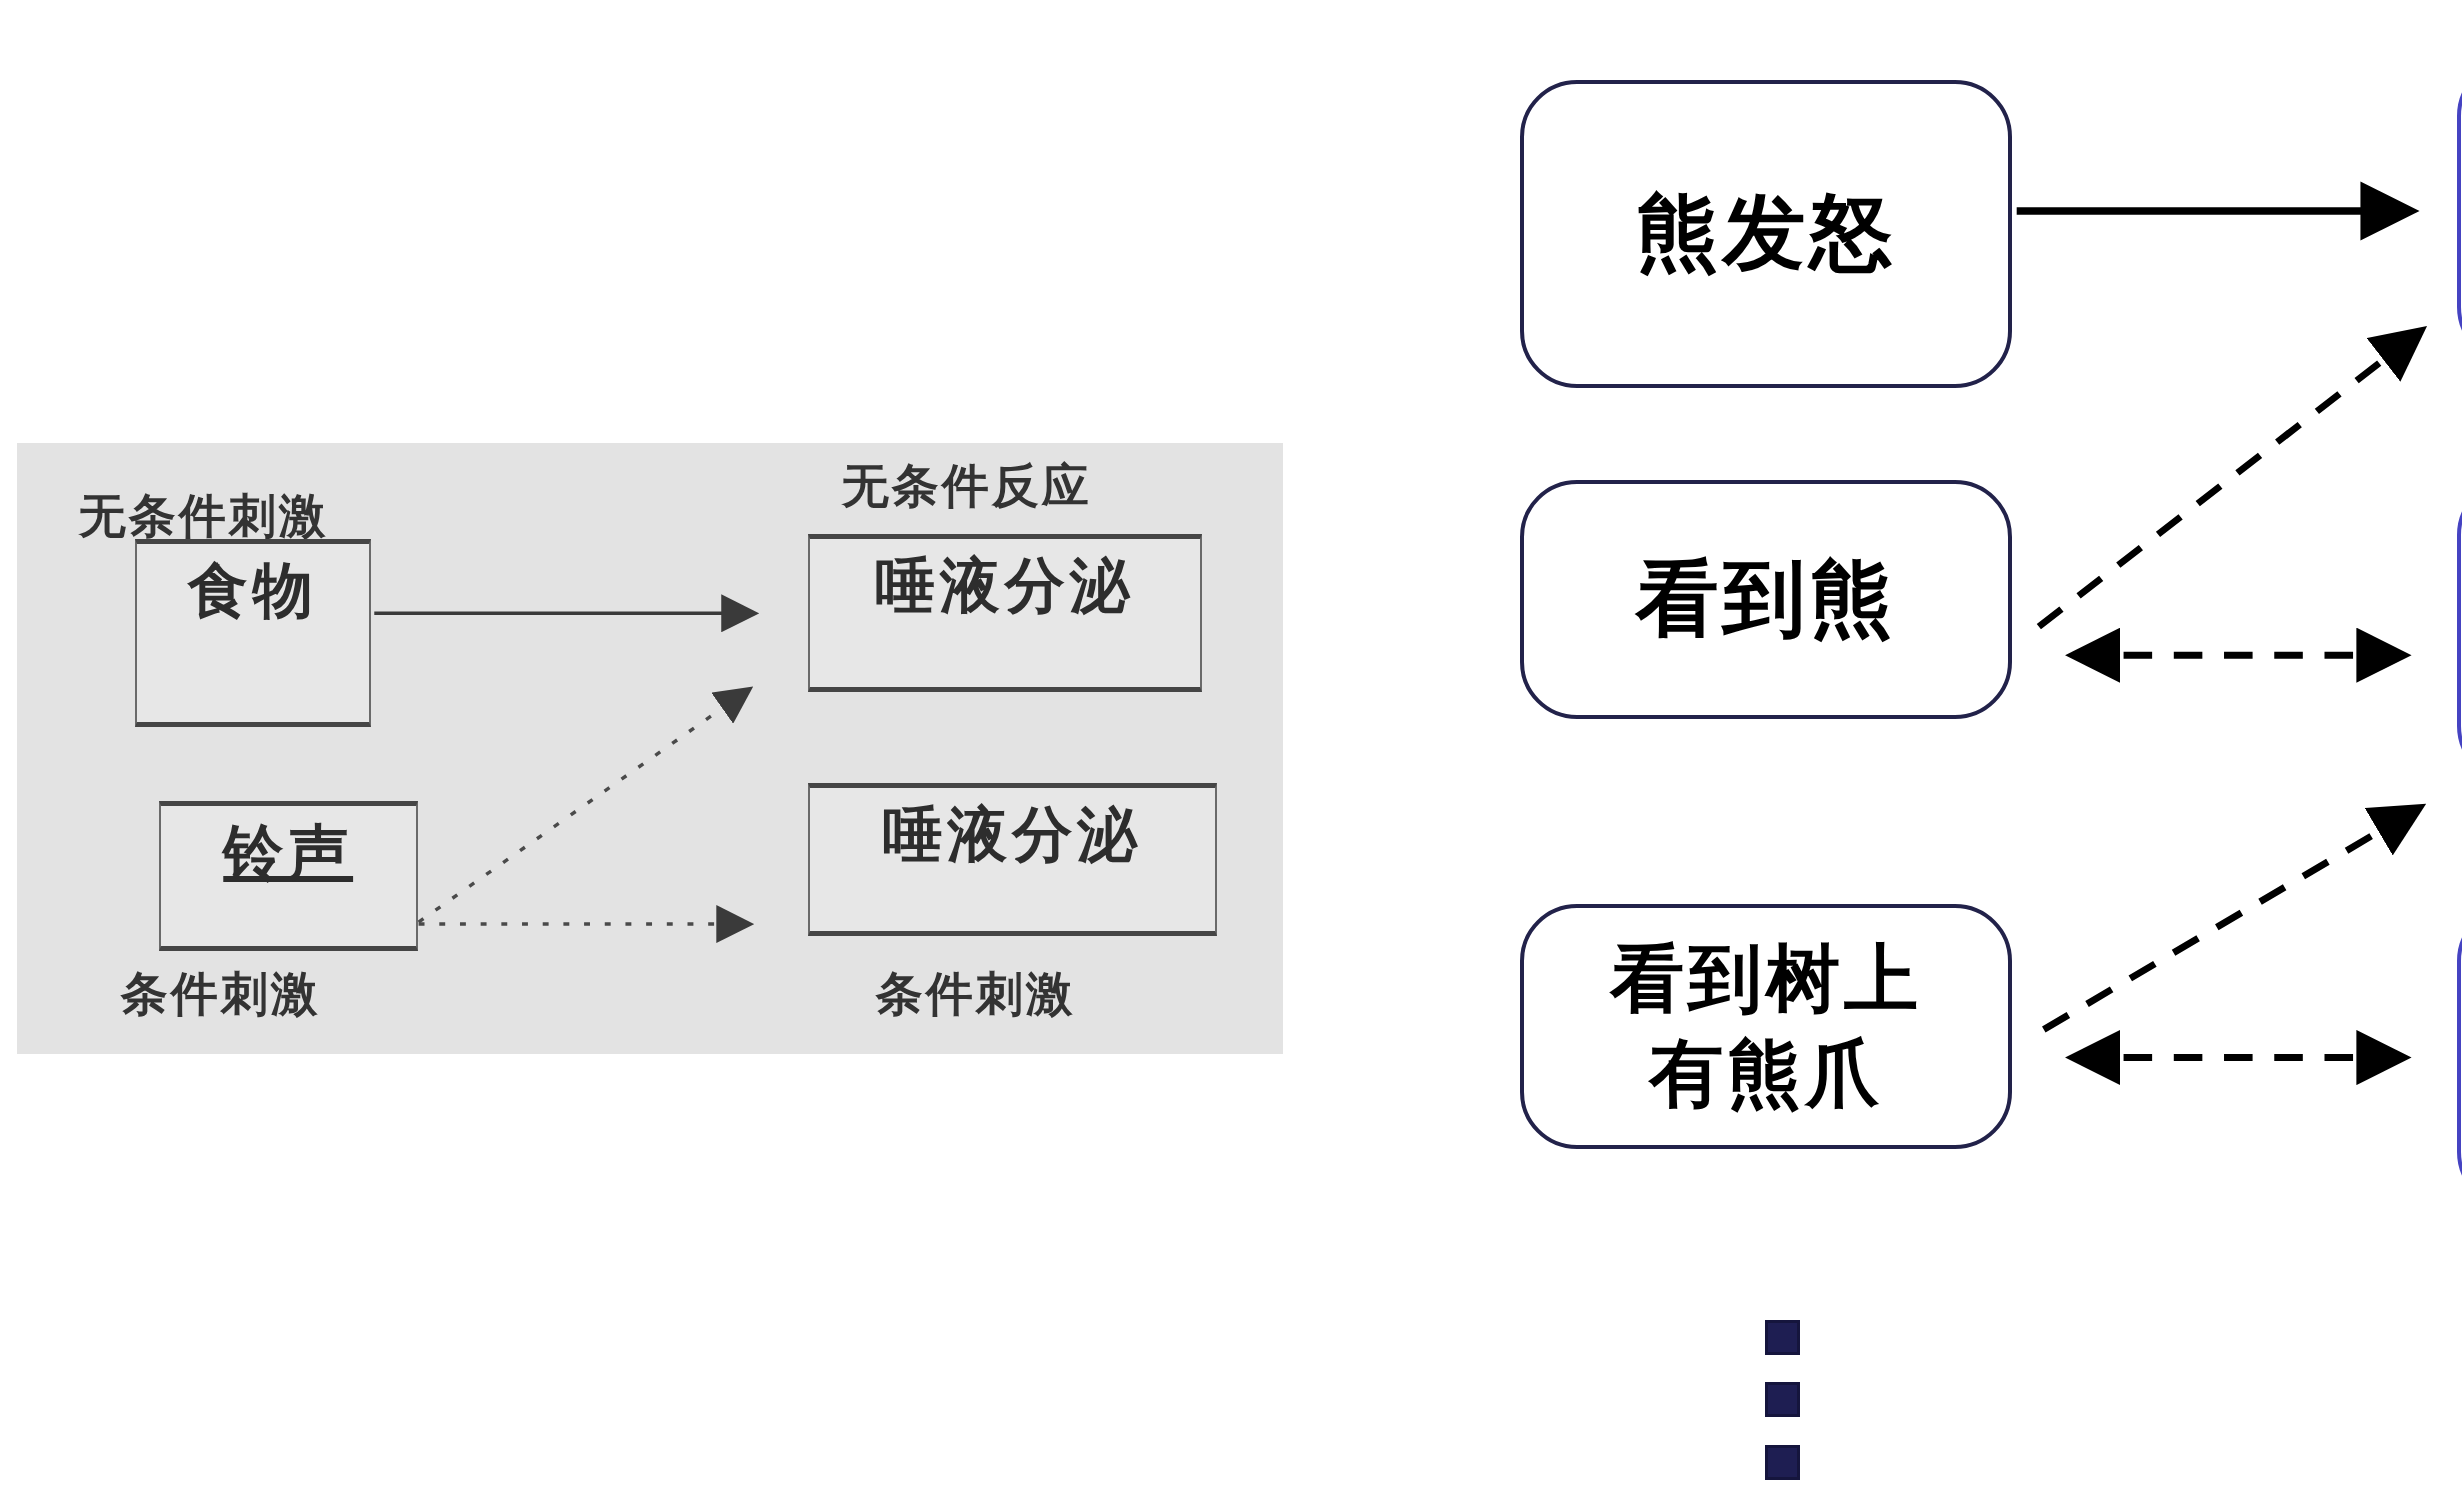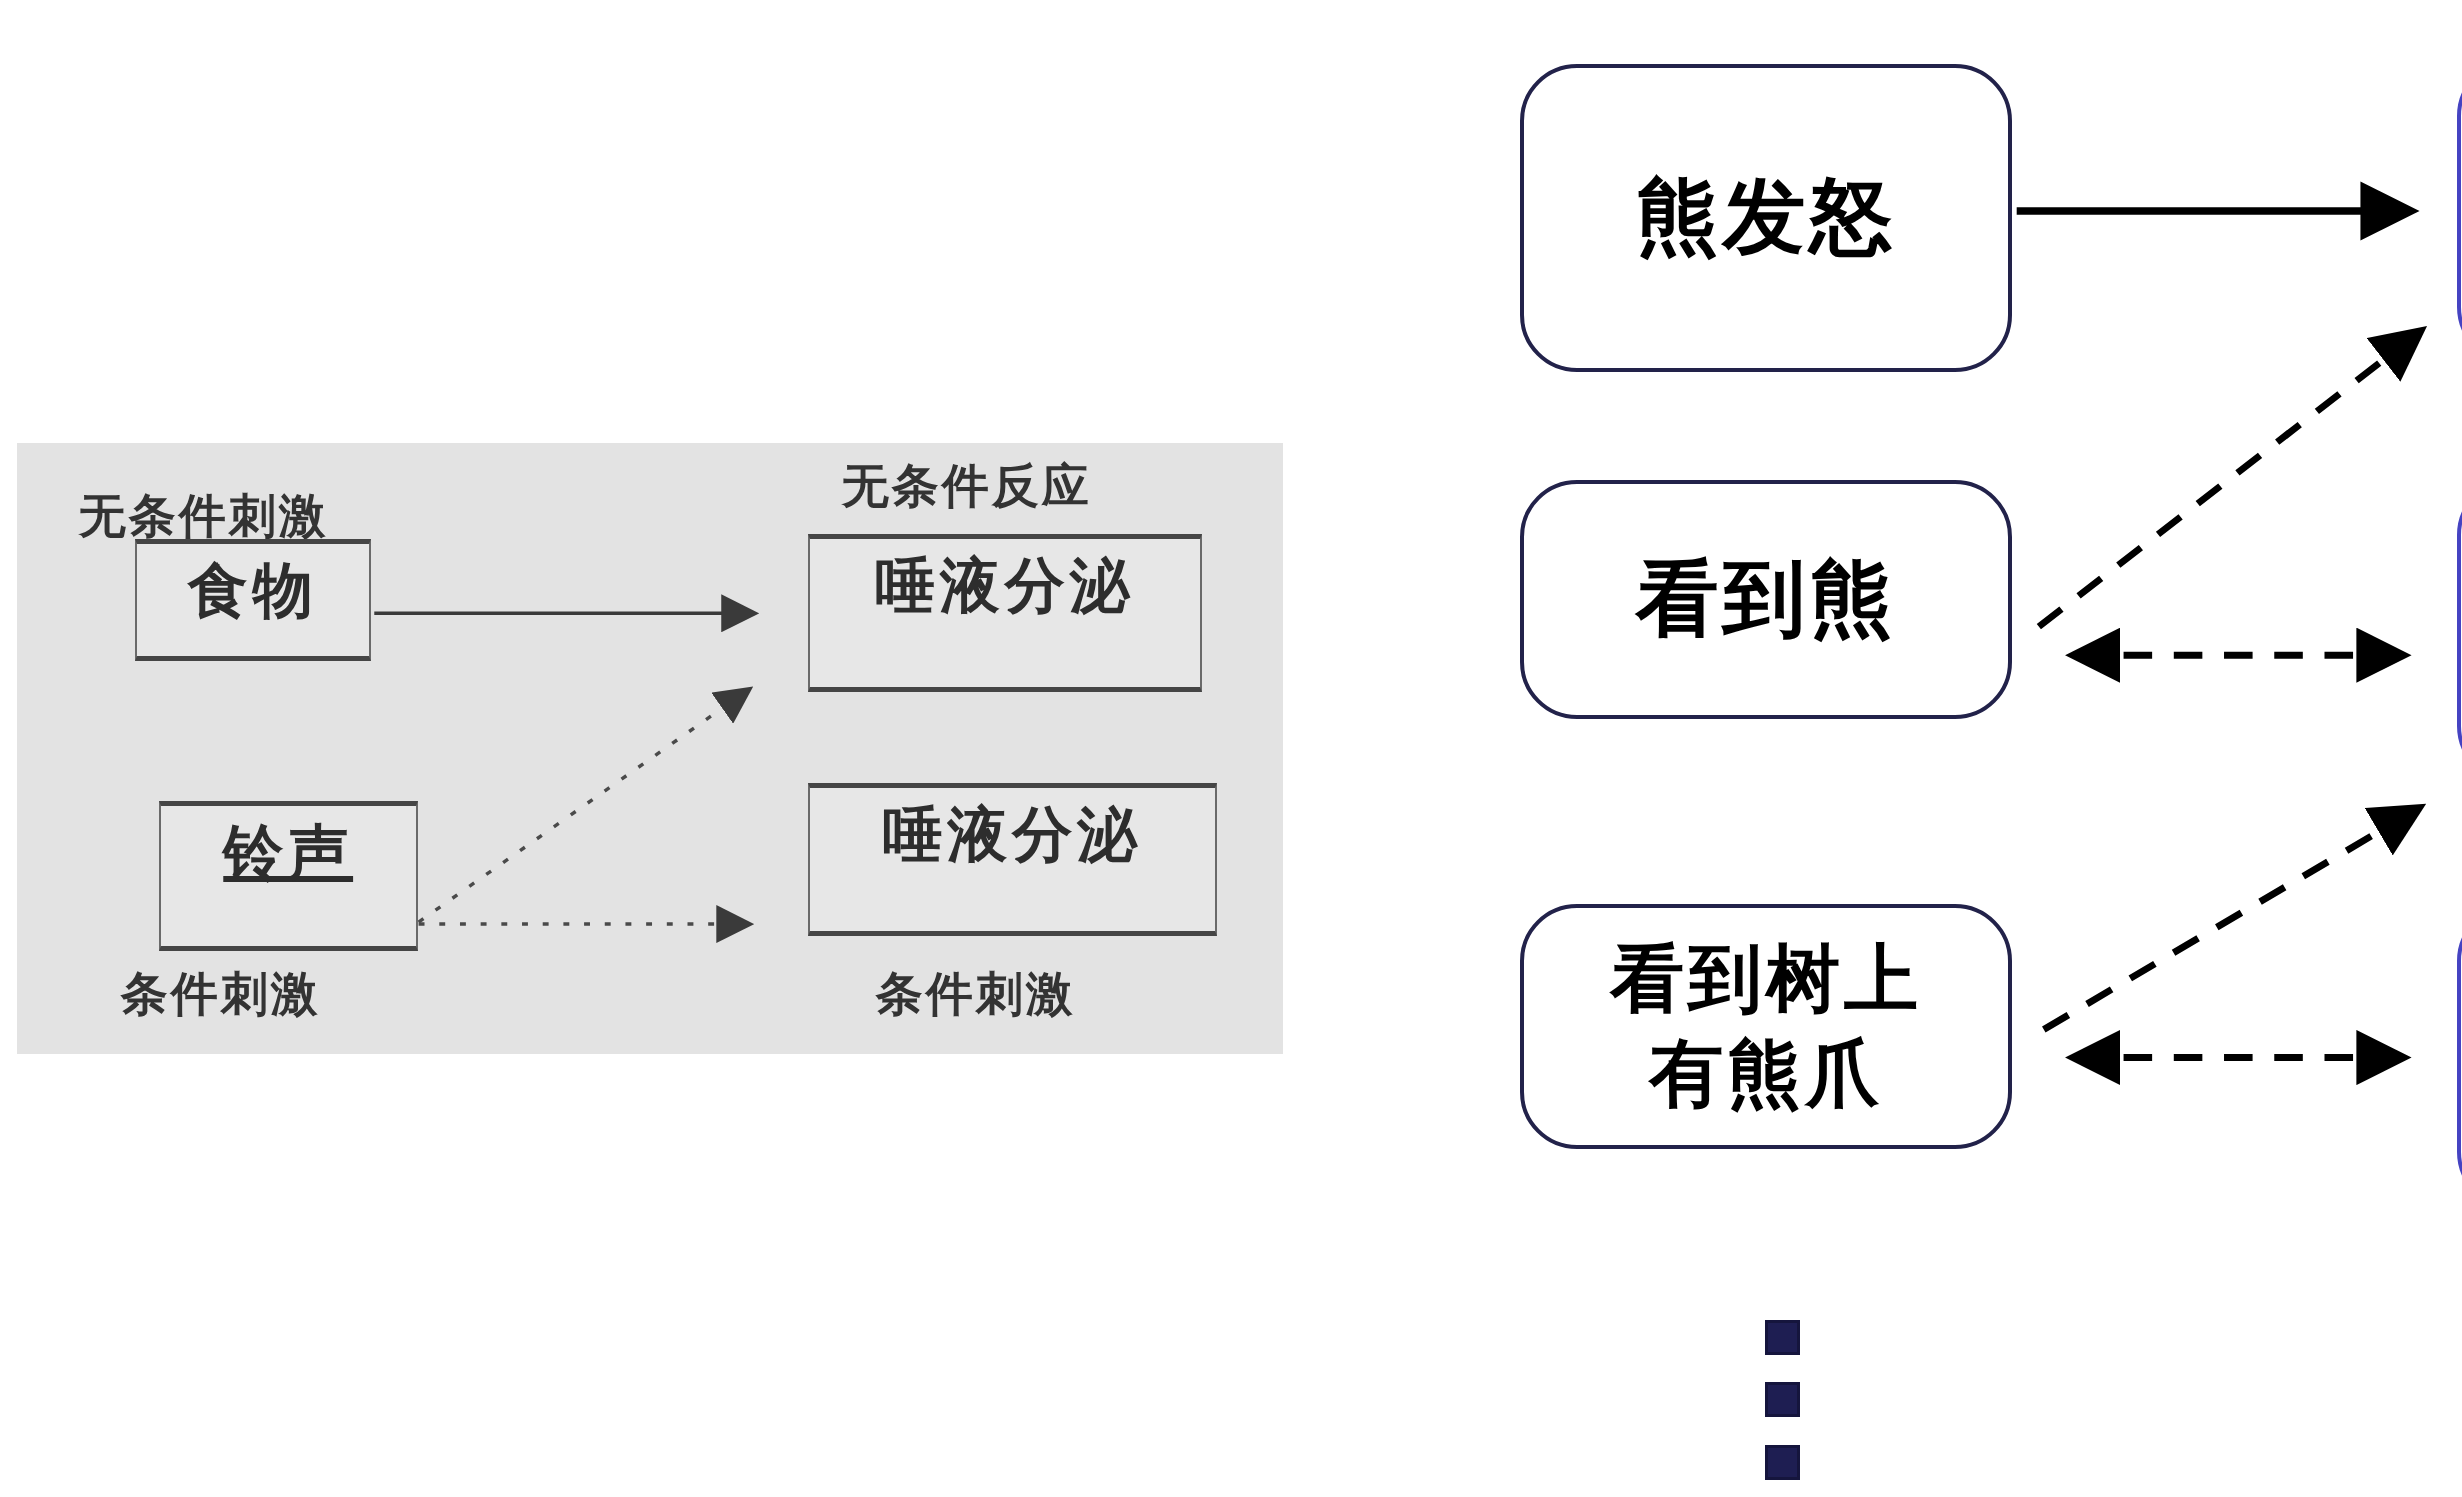--- a/index.html
+++ b/index.html
@@ -59,27 +59,27 @@
 <body>
 
 <div id="canvas">
 
   <div id="pavlov-panel">
     <div class="pv-label" style="left:62px;top:12.3px;margin-top:30px;">无条件刺激</div>
     <div class="pv-label" style="left:825px;top:12.3px;">无条件反应</div>
     <div class="pv-label" style="left:104px;top:520px;">条件刺激</div>
     <div class="pv-label" style="left:859px;top:520px;">条件刺激</div>
 
-    <div class="pv-box" style="left:118px;top:96px;width:236px;height:122px;">食物</div>
+    <div class="pv-box" style="left:118px;top:96px;width:236px;height:188px;">食物</div>
     <div class="pv-box" style="left:791px;top:91px;width:394px;height:158px;">唾液分泌</div>
     <div class="pv-box" style="left:142px;top:358px;width:259px;height:150px;text-decoration:underline;">铃声</div>
     <div class="pv-box" style="left:791px;top:340px;width:409px;height:153px;">唾液分泌</div>
   </div>
 
-  <div class="rl-box rl-stimulus" style="left:1520px;top:64px;width:492px;height:308px;text-align:right;">
+  <div class="rl-box rl-stimulus" style="left:1520px;top:80px;width:492px;height:308px;text-align:right;">
     <span>熊发怒</span>
   </div>
   <div class="rl-box rl-value rl-cn-serif" style="left:2457px;top:59px;width:497px;height:305px;">
     
   </div>
   <div class="rl-box rl-stimulus" style="left:1520px;top:480px;width:492px;height:239px;">
     <span>看到熊</span>
   </div>
   <div class="rl-box rl-value rl-math" style="left:2457px;top:478px;width:497px;height:305px;">
     

